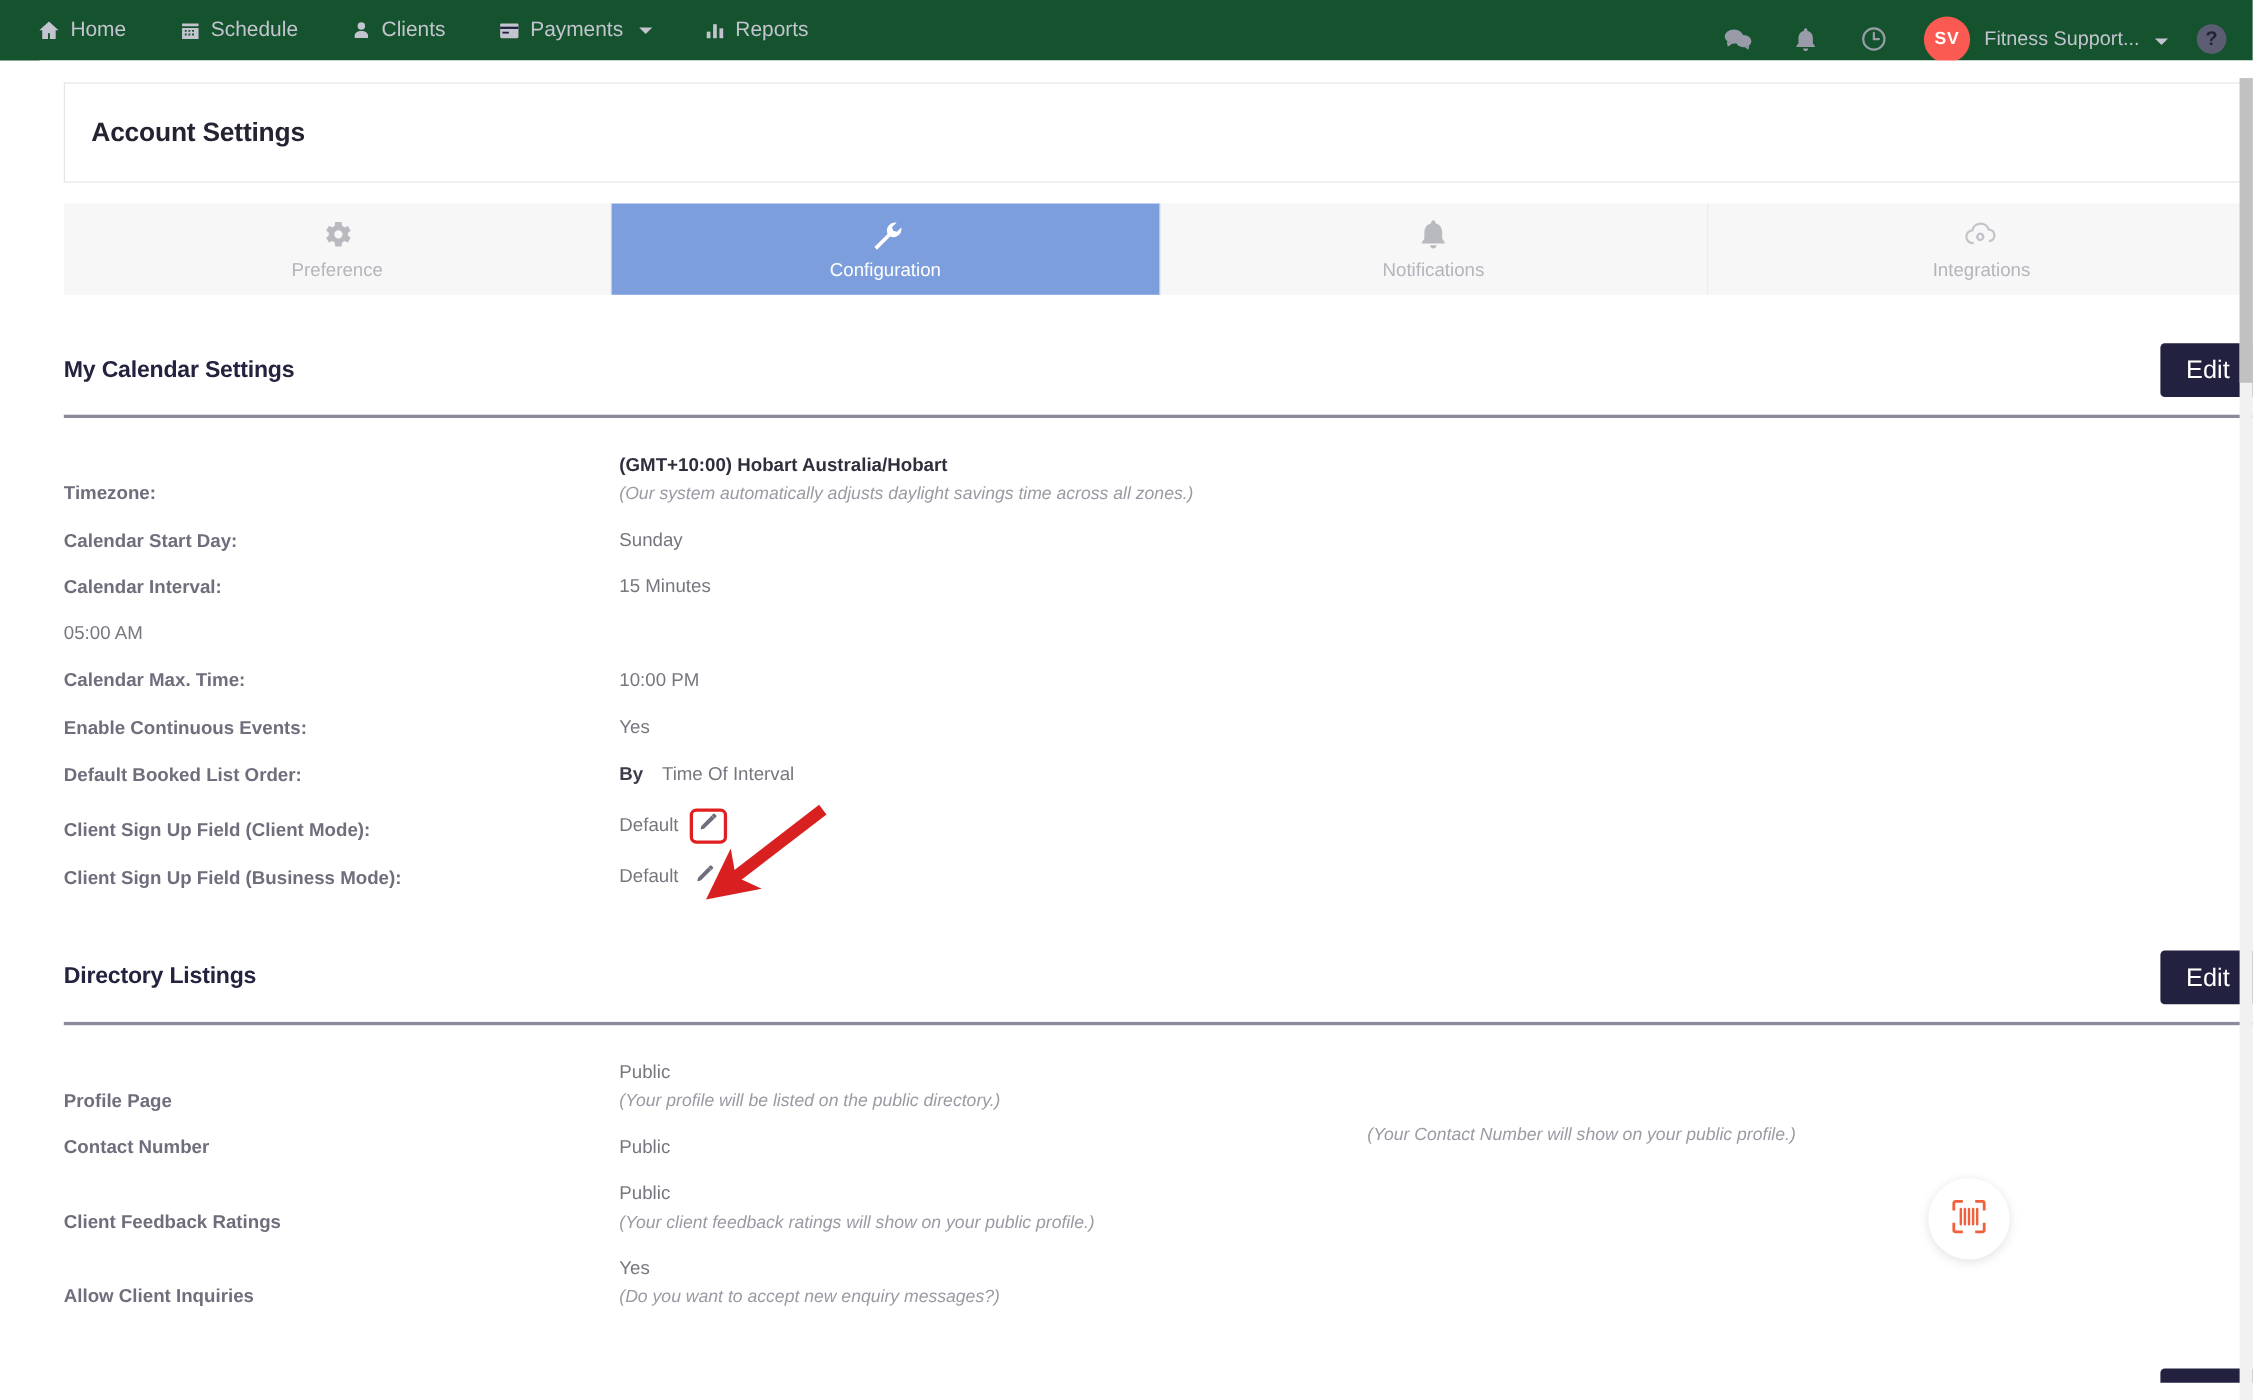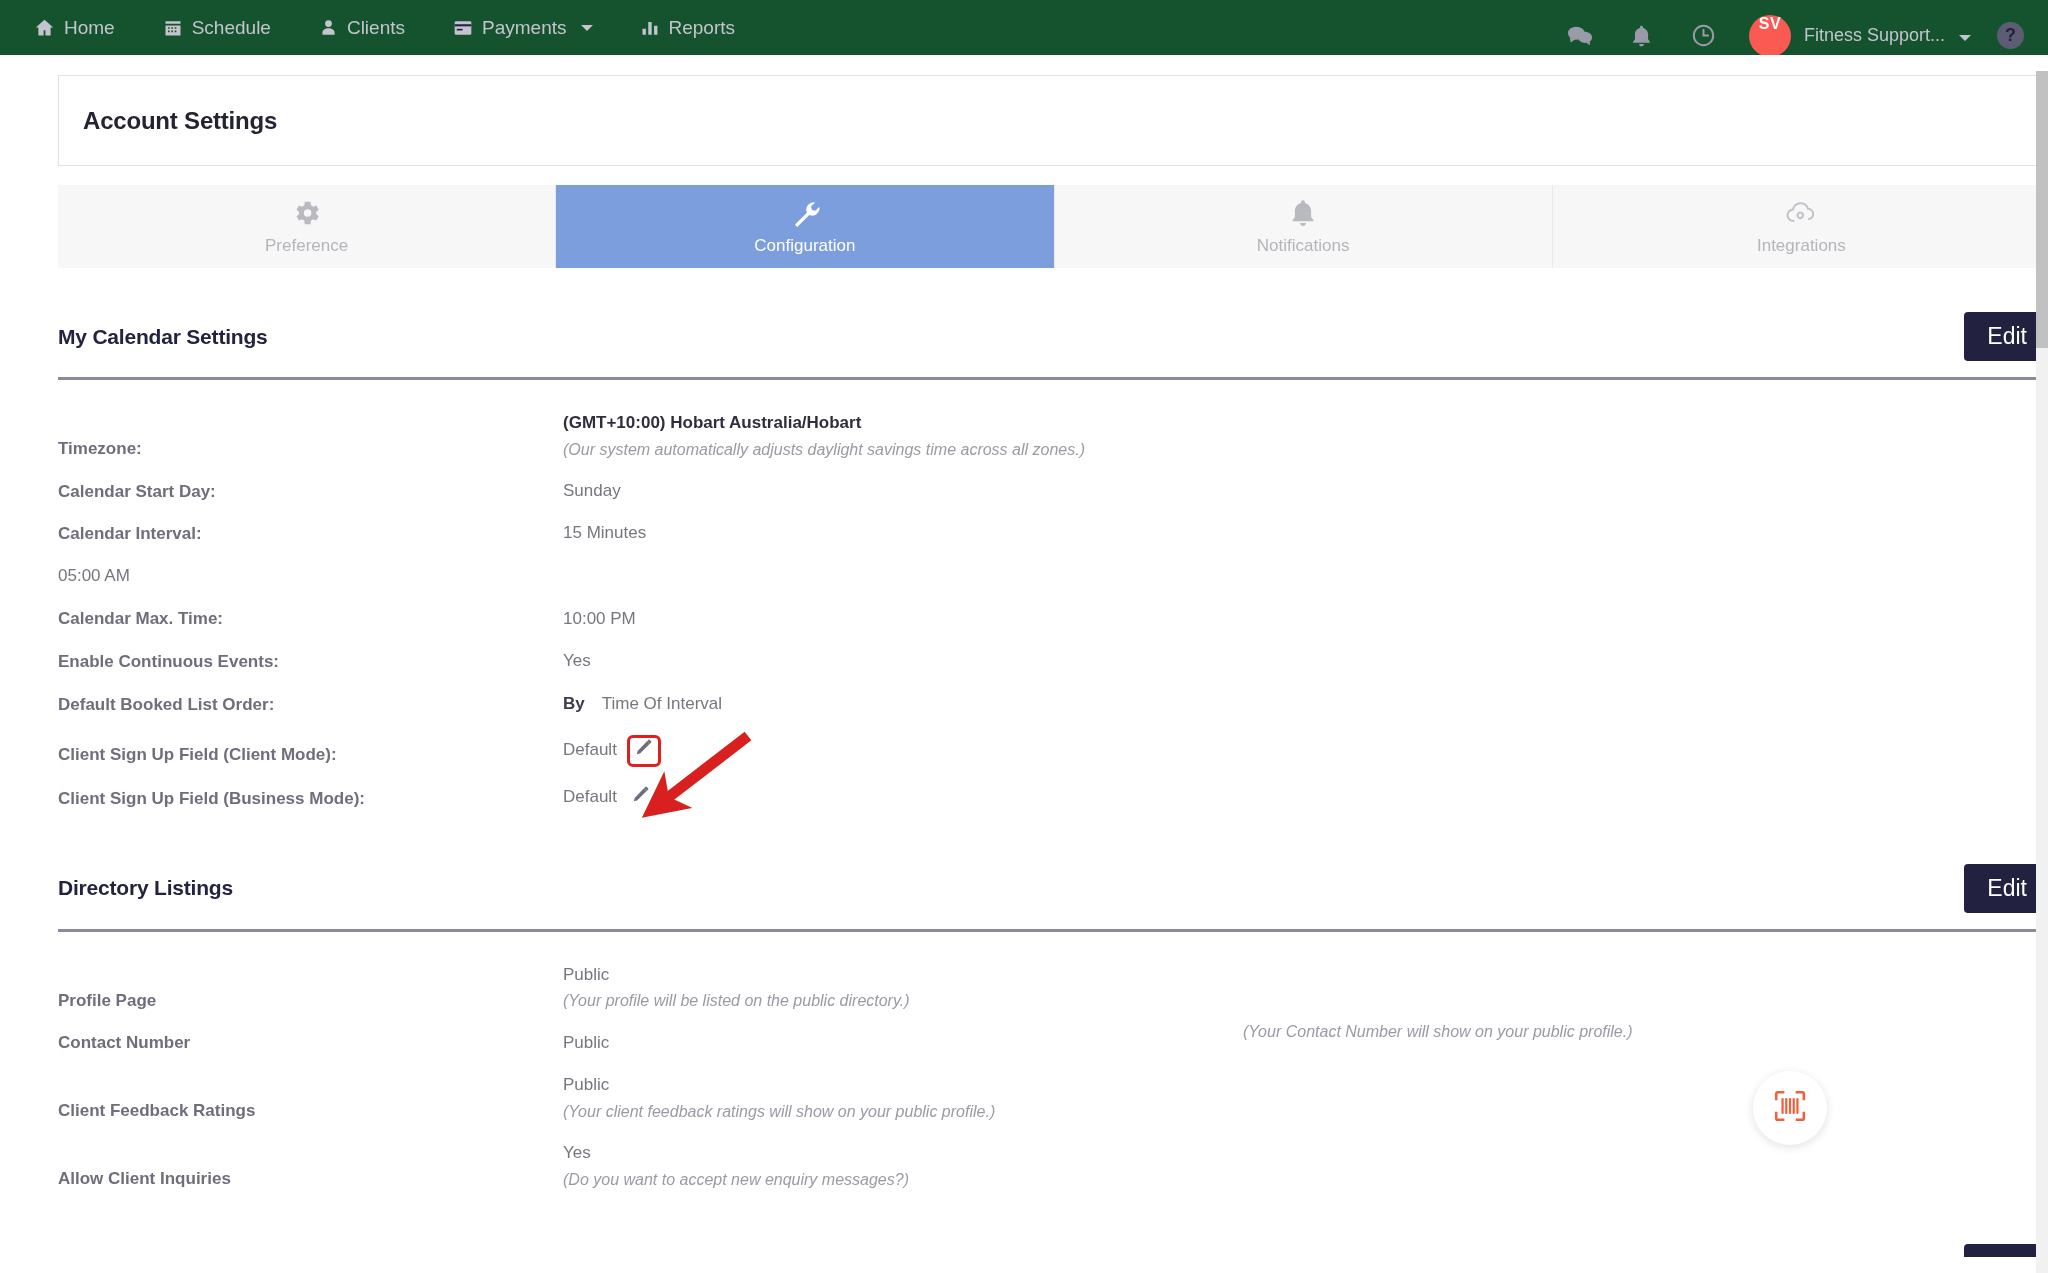--- a/index.html
+++ b/index.html
@@ -61,21 +61,21 @@
     cursor: pointer;
   }
   .avatar {
     width: 42px; height: 42px;
     border-radius: 50%;
     background: #fb5a52;
     color: #ffffff;
     font-size: 16px;
     font-weight: bold;
     display: flex;
-    align-items: flex-start;
+    align-items: center;
     justify-content: center;
     letter-spacing: .5px;
     margin-left: 14px;
   }
   .user-name {
     font-size: 18px;
     color: #c3c4cf;
     margin-left: 13px;
     white-space: nowrap;
     cursor: pointer;

